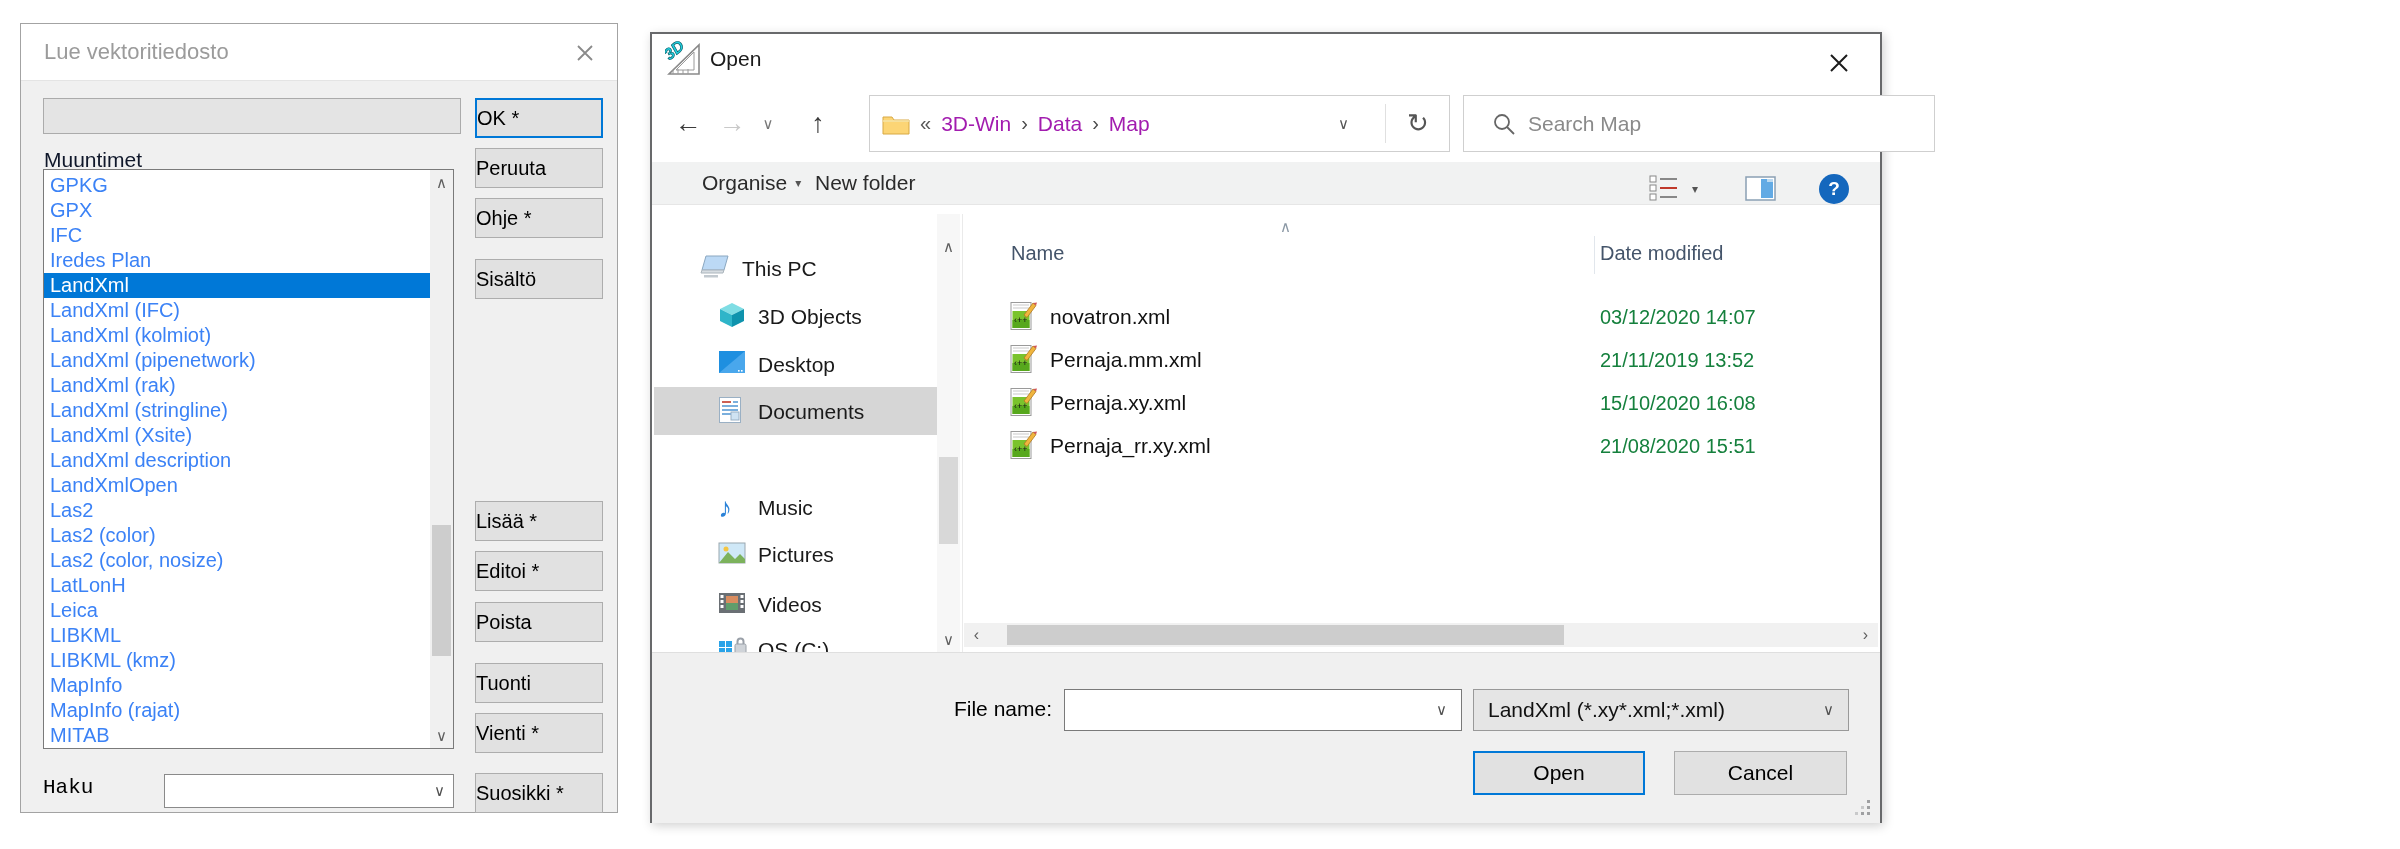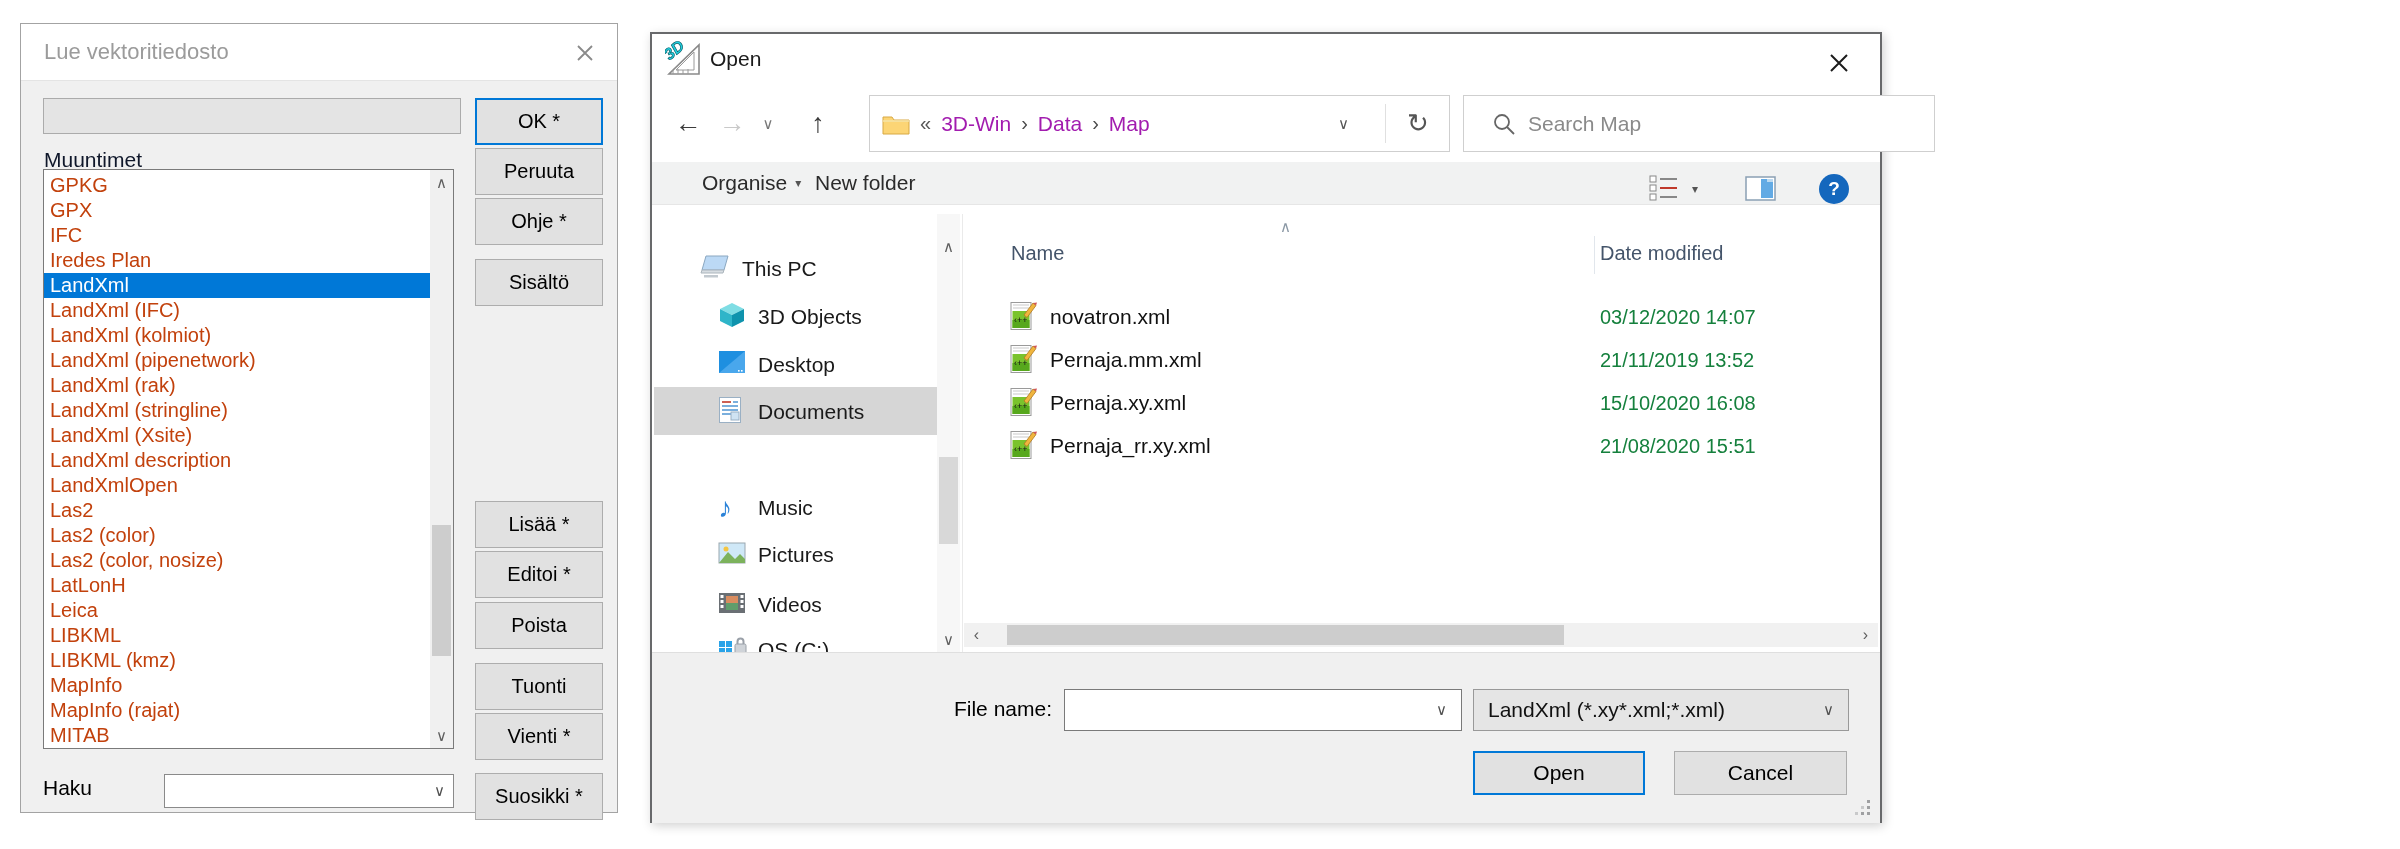--- a/index.html
+++ b/index.html
@@ -14,32 +14,32 @@
                  border-bottom:1px solid #e4e4e4; }
   .ld-title { position:absolute; left:23px; top:15px; font-size:22px; color:#9b9b9b; }
   .ld-close { position:absolute; right:18px; top:15px; width:28px; height:28px;
               display:flex; align-items:center; justify-content:center; color:#8a8a8a; }
   .ld-filter { position:absolute; left:22px; top:74px; width:418px; height:36px;
                background:#e4e4e4; border:1px solid #ababab; font-size:20px; padding:0 8px; }
   .ld-listlabel { position:absolute; left:23px; top:124px; font-size:21px; color:#0f172a; }
   .ld-list { position:absolute; left:22px; top:145px; width:411px; height:580px;
              background:#ffffff; border:1px solid #7a7a7a; overflow:hidden; }
   .ld-items { position:absolute; left:0; top:3px; right:23px; }
-  .ld-item { height:25px; line-height:25px; font-size:20px; color:#c2410c; padding-left:6px;
+  .ld-item { height:25px; line-height:25px; font-size:20px; color:#3b82f6; padding-left:6px;
              white-space:nowrap; }
   .ld-item.sel { background:#0078d7; color:#fff; }
   .ld-vsb { position:absolute; top:0; right:0; width:23px; height:100%; background:#f0f0f0; }
   .sb-btn { position:absolute; left:0; width:100%; height:25px; display:flex; align-items:center;
             justify-content:center; color:#5f5f5f; font-size:15px; }
   .ld-vsb-thumb { position:absolute; left:2px; width:19px; background:#cdcdcd; }
-  .btn { position:absolute; left:454px; width:128px; height:47px; background:#e1e1e1;
-         border:1px solid #adadad; display:flex; align-items:center; justify-content:center;
+  .btn { position:absolute; left:454px; width:128px; height:40px; background:#e1e1e1;
+         border:1px solid #adadad; display:flex; align-items:center; 
          font-size:20px; color:#000; }
   .btn.default { border:2px solid #0078d7; }
-  .ld-haku { position:absolute; left:22px; top:752px; font-size:21px; color:#000; }
+  .ld-haku { position:absolute; left:22px; top:752px; font-size:21px; color:#000;font-family:Liberation Mono, monospace; }
   .ld-combo { position:absolute; left:143px; top:750px; width:290px; height:34px;
               background:#fff; border:1px solid #8a8a8a; }
   .ld-combo input { position:absolute; left:4px; top:2px; right:30px; bottom:2px; border:none;
                     outline:none; font-size:20px; background:transparent; width:250px; }
   .combo-chev { position:absolute; right:8px; top:50%; transform:translateY(-50%);
                 color:#505050; font-size:15px; }
 
   
   .rd { position:absolute; left:650px; top:32px; width:1232px; height:791px; background:#ffffff;
         border:2px solid #68696b; box-shadow:2px 3px 10px rgba(0,0,0,.18); }

